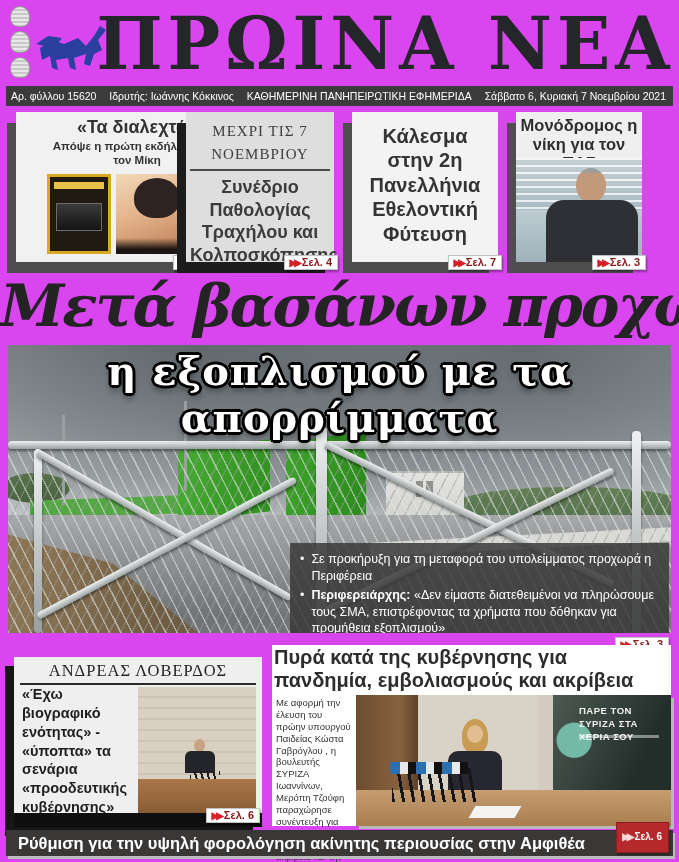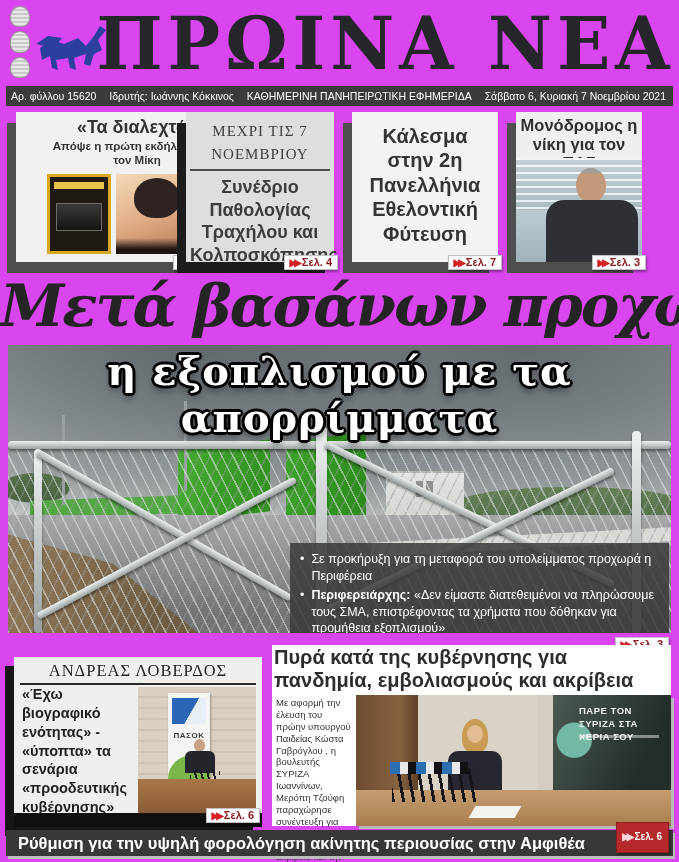--- a/index.html
+++ b/index.html
@@ -245,25 +245,20 @@
         <span><b>Περιφερειάρχης:</b> <span>«Δεν είμαστε διατεθειμένοι να πληρώσουμε τους ΣΜΑ, επιστρέφοντας τα χρήματα που δόθηκαν για προμήθεια εξοπλισμού»</span></span>
       </div>
     </div>
   </div>
   <span class="badge abs lead-badge"><span class="arr">▶▶</span><span>Σελ. 3</span></span>
 
   <div class="abs lstory">
     <div class="lstory-kicker">ΑΝΔΡΕΑΣ ΛΟΒΕΡΔΟΣ</div>
     <div class="lstory-body">
       <div class="lstory-photo">
-        <div class="pasok-banner">
-          <div class="pasok-flag"></div>
-          <div class="pasok-label">ΠΑΣΟΚ</div>
-          <div class="pasok-swoosh"></div>
-        </div>
         <div class="lman-head"></div>
         <div class="lman-body"></div>
         <div class="lmics"></div>
         <div class="ltable"></div>
       </div>
       <div class="lstory-headline">«Έχω βιογραφικό ενότητας» - «ύποπτα» τα σενάρια «προοδευτικής κυβέρνησης»</div>
     </div>
     <div class="lstory-footer"></div>
     <span class="badge lstory-badge"><span class="arr">▶▶</span><span>Σελ. 6</span></span>
   </div>

